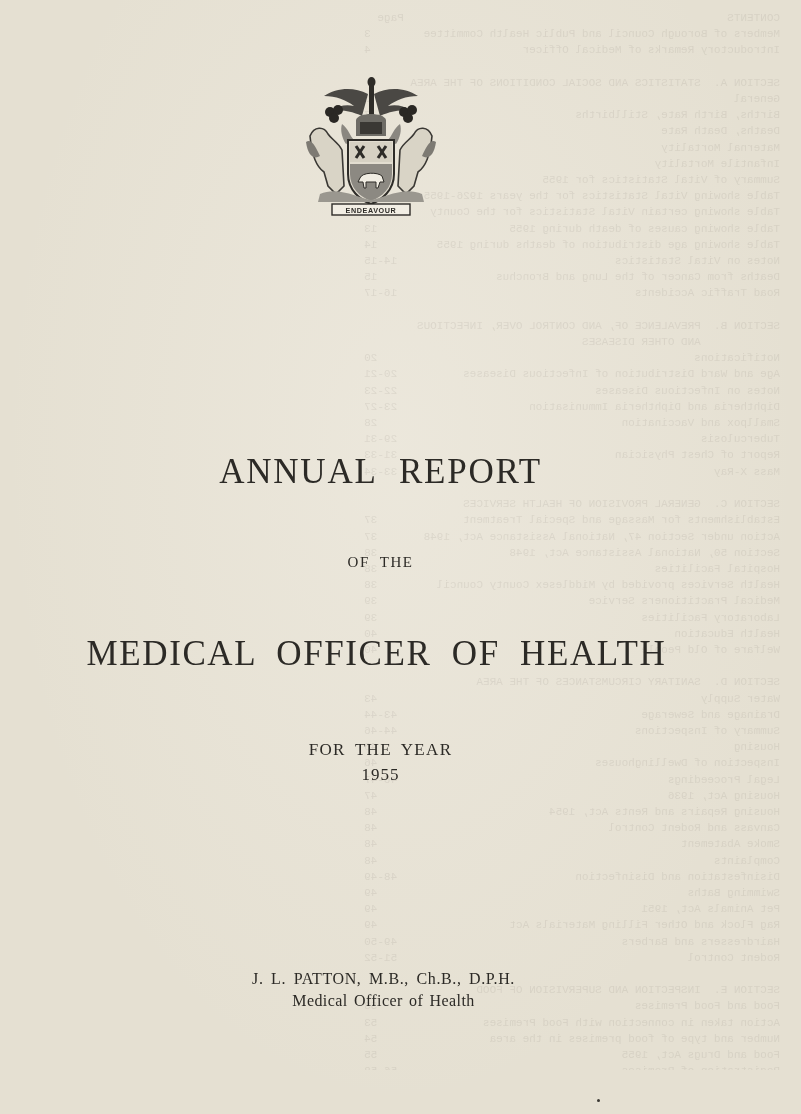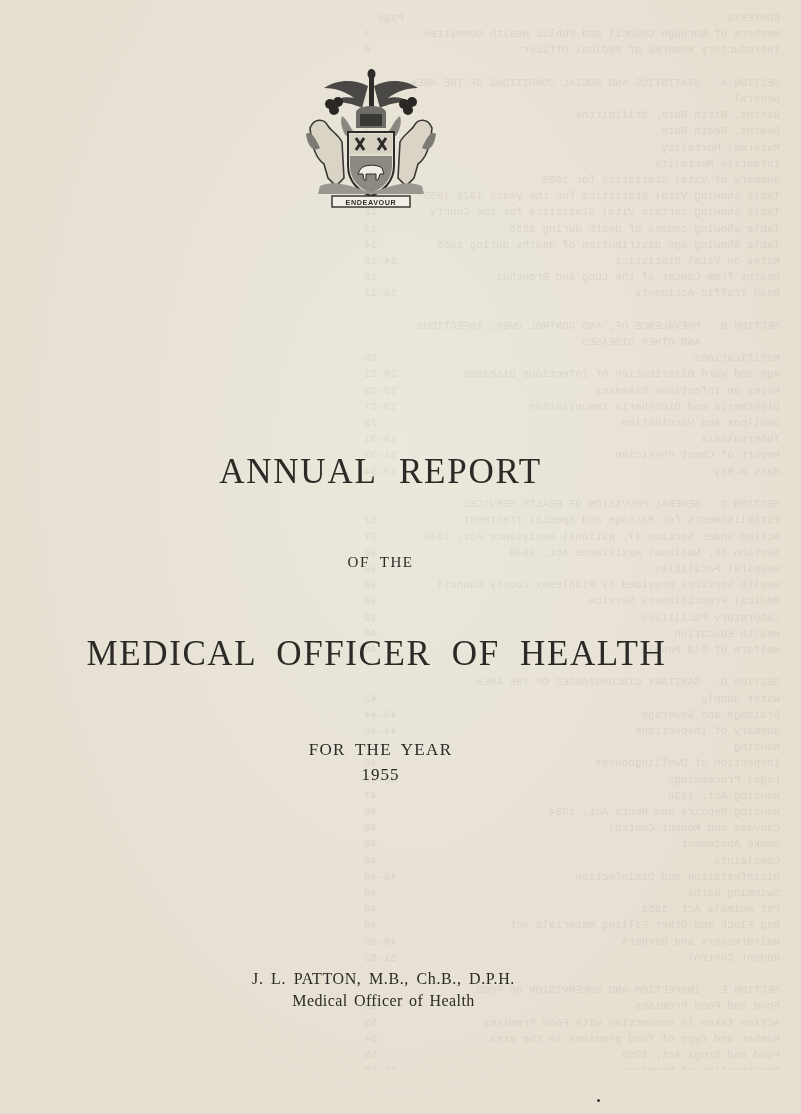--- a/index.html
+++ b/index.html
@@ -34,21 +34,21 @@
       line-height: 16.2px;
       color: rgba(120,118,112,0.13);
       transform: scaleX(-1);
       white-space: pre;
       pointer-events: none;
       overflow: hidden;
     }
     .crest {
       position: absolute;
       left: 298px;
-      top: 68px;
+      top: 76px;
       width: 146px;
       height: 146px;
     }
     .line {
       position: absolute;
       left: 0;
       width: 801px;
       text-align: center;
       white-space: nowrap;
     }

